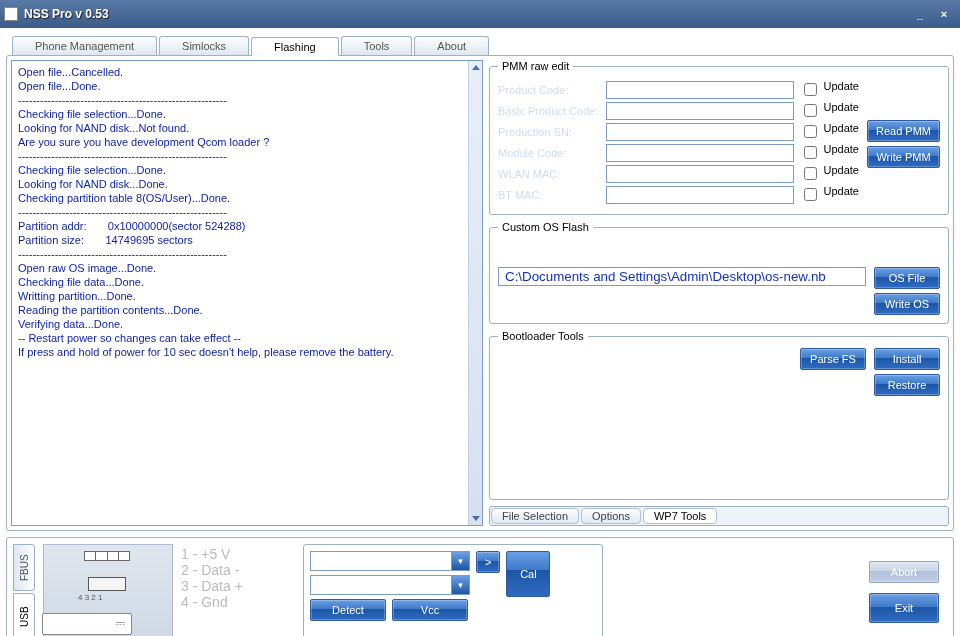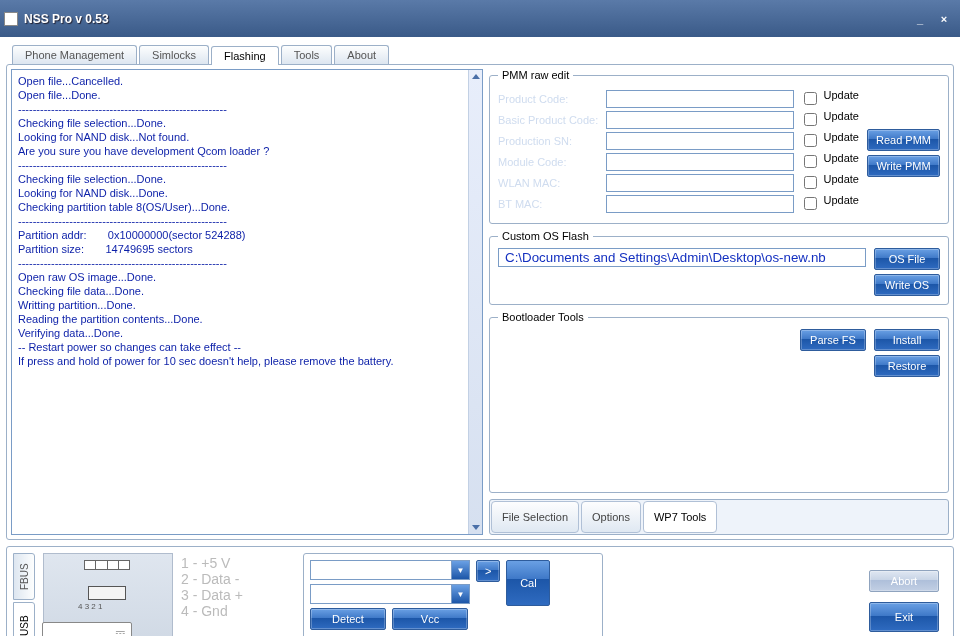--- a/index.html
+++ b/index.html
@@ -3,31 +3,31 @@
 <meta charset="utf-8">
 <style>
   * { box-sizing: border-box; }
   body {
     margin:0; padding:0; width:960px; height:636px;
     font-family: Tahoma, Arial, sans-serif; font-size:11px;
     background:#fff; overflow:hidden;
   }
   
   .titlebar {
-    height:37px; background:linear-gradient(#5a7aa8,#3a5a88);
+    height:28px; background:linear-gradient(#5a7aa8,#3a5a88);
     color:#fff; display:flex; align-items:center; padding:0 4px;
   }
   .titlebar .icon { width:14px;height:14px;background:#fff;border:1px solid #888;margin-right:6px;}
   .titlebar .title { flex:1; font-weight:bold; font-size:12px; text-shadow:1px 1px 1px #223;}
   .titlebar .min,.titlebar .close { width:24px;text-align:center;font-weight:bold;cursor:pointer;}
   .content { padding:2px 6px 6px 6px; }
   
   .top-tabs { display:flex; gap:2px; margin:6px 0 0 6px;}
   .tab {
-    padding:3px 12px; border:1px solid #9cb0c8; border-bottom:none;
+    padding:3px 22px; border:1px solid #9cb0c8; border-bottom:none;
     background:linear-gradient(#fdfefe,#dde6f0); border-radius:3px 3px 0 0;
     color:#555; cursor:pointer;
   }
   .tab.active { background:#fff; color:#000; position:relative; top:1px;}
   
   .main-panel {
     border:1px solid #9cb0c8; border-radius:3px; padding:4px;
     height:476px; display:flex; gap:6px;
   }
   
@@ -67,32 +67,32 @@
     background:linear-gradient(#6aa0e4 0%,#3f79c8 45%,#1c56a8 46%,#2f6bc0 100%);
     color:#fff; font-size:11px; text-align:center; line-height:20px;
     box-shadow:inset 0 0 0 1px rgba(255,255,255,.25); cursor:pointer;
     white-space:nowrap; padding:0 8px;
   }
   .btn.grey {
     background:linear-gradient(#dfe7f2 0%,#c8d4e6 45%,#aebfda 46%,#c2cfe4 100%);
     color:#fff; border-color:#8fa3be;
   }
   
-  .os-body { display:flex; gap:8px;}
+  .os-body { display:flex; gap:8px;margin-top:28px;}
   .os-input { flex:1; height:19px; border:1px solid #7a9cc6; background:#fff;
     color:#1430c0; padding:1px 6px;}
   .os-btns { display:flex; flex-direction:column; gap:4px;}
   
   .bl-body { display:flex; justify-content:flex-end; gap:8px;}
   .bl-col { display:flex; flex-direction:column; gap:4px; align-items:flex-end;}
   
   .inner-tabs { display:flex; gap:2px; border:1px solid #9cb0c8; border-radius:3px;
     padding:1px; background:#eef3fa;}
   .inner-tabs .itab {
-    padding:9px 10px; border:1px solid #b0c0d6; background:linear-gradient(#fdfdfe,#dfe8f2);
+    padding:1px 10px; border:1px solid #b0c0d6; background:linear-gradient(#fdfdfe,#dfe8f2);
     border-radius:4px; cursor:pointer; color:#444;
   }
   .inner-tabs .itab.active { background:#fff; color:#000; }
   
   .bottom {
     margin-top:6px; border:1px solid #9cb0c8; border-radius:3px; padding:6px;
     height:110px; display:flex; gap:8px; align-items:stretch;
   }
   
   .side-tabs { width:22px; display:flex; flex-direction:column; gap:2px;}

